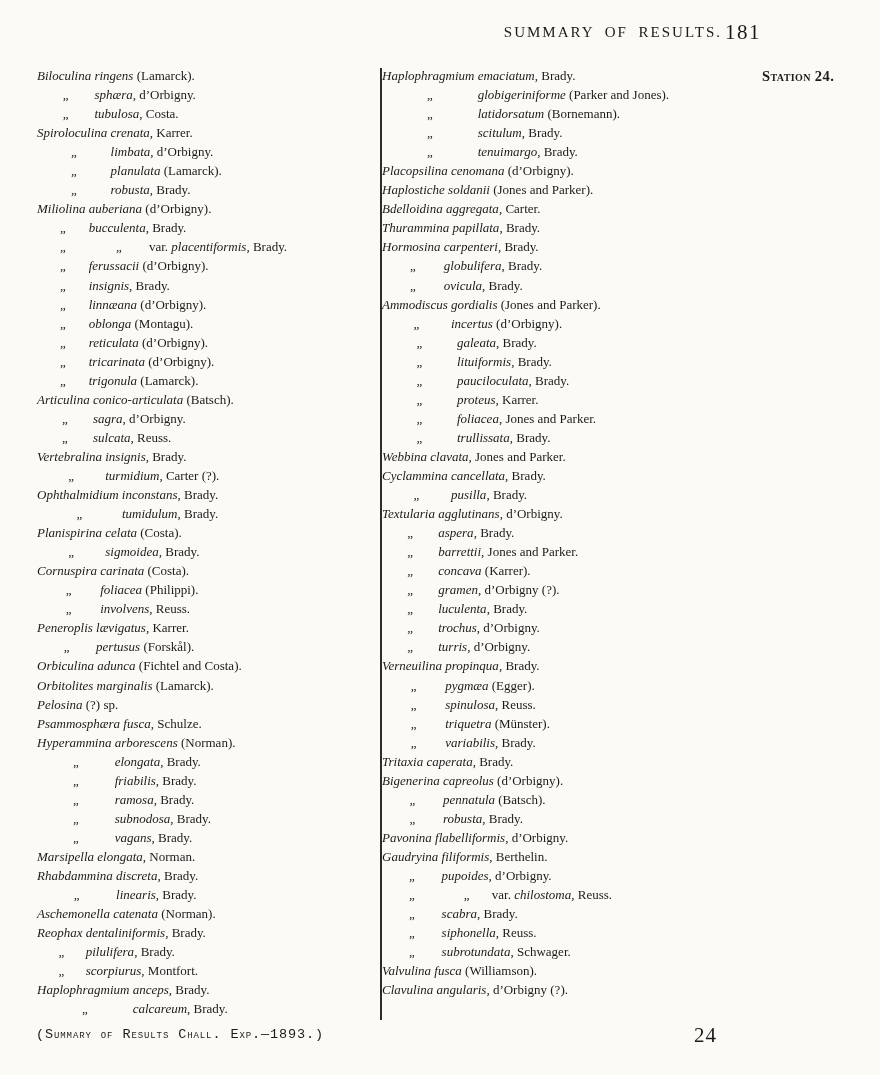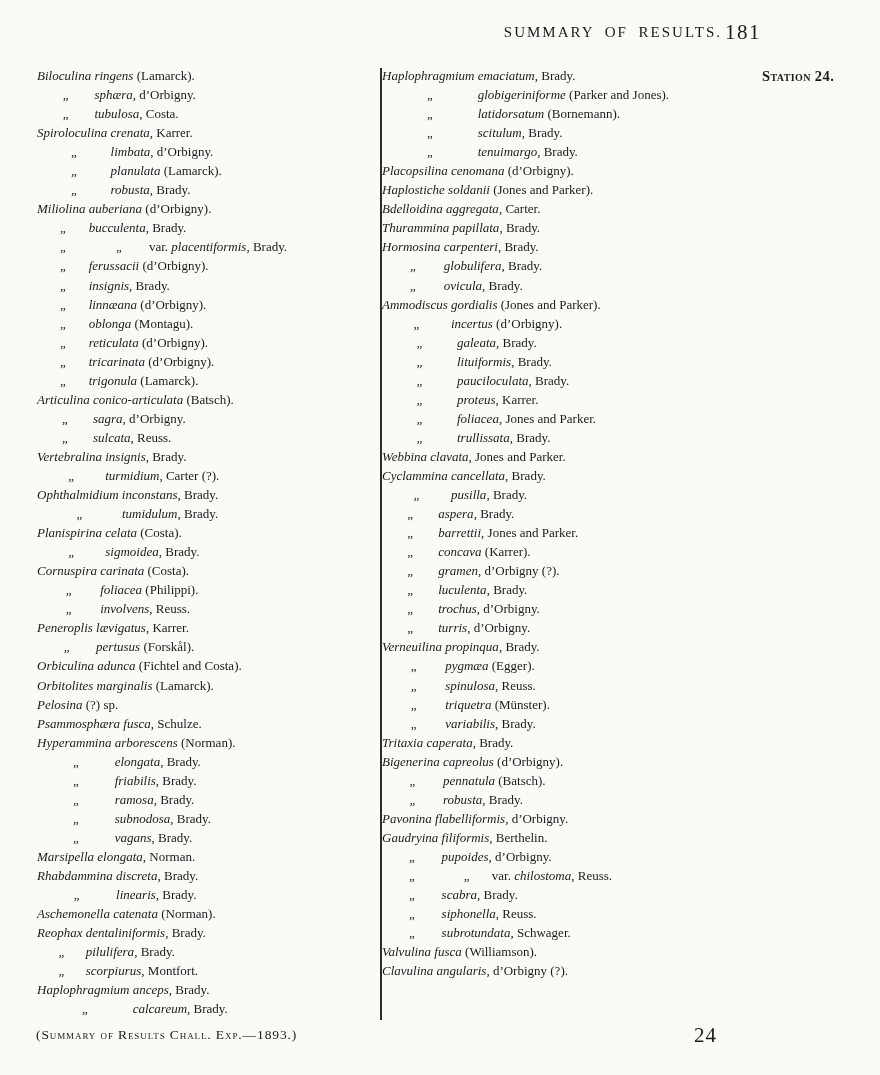--- a/index.html
+++ b/index.html
@@ -34,21 +34,21 @@
   .it{font-style:italic;}
   .ro{font-style:normal;}
   .g{position:relative;display:inline-block;}
   .g .gt{visibility:hidden;font-style:italic;}
   .g .dm{
     position:absolute;left:0;top:0;width:100%;text-align:center;
     font-style:normal;visibility:visible;
   }
   .footer-sig{
     position:absolute;left:36px;top:1027px;font-size:13.5px;
-    font-variant:small-caps;letter-spacing:0.9px;white-space:nowrap;
+    font-variant:small-caps;letter-spacing:0.9px;white-space:nowrap;font-family:Liberation Mono, monospace;
   }
   .footer-num{
     position:absolute;left:694px;top:1023px;font-size:21px;letter-spacing:1px;
   }
 </style>
 </head>
 <body>
 
 <div class="page" style="--paper: #fbfaf7; --ink: #1c1b18; --rule: #2e2c29;">
   <div class="running-head">SUMMARY OF RESULTS.</div>
@@ -124,20 +124,21 @@
       <div class="row"><span class="g"><span class="gt">Ammodiscus&nbsp;</span><span class="dm">„</span></span><span class="it">incertus</span><span class="ro"> (d’Orbigny).</span></div>
       <div class="row"><span class="g"><span class="gt">Trochammina&nbsp;</span><span class="dm">„</span></span><span class="it">galeata</span><span class="ro">, Brady.</span></div>
       <div class="row"><span class="g"><span class="gt">Trochammina&nbsp;</span><span class="dm">„</span></span><span class="it">lituiformis</span><span class="ro">, Brady.</span></div>
       <div class="row"><span class="g"><span class="gt">Trochammina&nbsp;</span><span class="dm">„</span></span><span class="it">pauciloculata</span><span class="ro">, Brady.</span></div>
       <div class="row"><span class="g"><span class="gt">Trochammina&nbsp;</span><span class="dm">„</span></span><span class="it">proteus</span><span class="ro">, Karrer.</span></div>
       <div class="row"><span class="g"><span class="gt">Trochammina&nbsp;</span><span class="dm">„</span></span><span class="it">foliacea</span><span class="ro">, Jones and Parker.</span></div>
       <div class="row"><span class="g"><span class="gt">Trochammina&nbsp;</span><span class="dm">„</span></span><span class="it">trullissata</span><span class="ro">, Brady.</span></div>
       <div class="row"><span class="it">Webbina clavata</span><span class="ro">, Jones and Parker.</span></div>
       <div class="row"><span class="it">Cyclammina cancellata</span><span class="ro">, Brady.</span></div>
       <div class="row"><span class="g"><span class="gt">Cyclammina&nbsp;</span><span class="dm">„</span></span><span class="it">pusilla</span><span class="ro">, Brady.</span></div>
+      <div class="row"><span class="it">Textularia agglutinans</span><span class="ro">, d’Orbigny.</span></div>
       <div class="row"><span class="g"><span class="gt">Textularia&nbsp;</span><span class="dm">„</span></span><span class="it">aspera</span><span class="ro">, Brady.</span></div>
       <div class="row"><span class="g"><span class="gt">Textularia&nbsp;</span><span class="dm">„</span></span><span class="it">barrettii</span><span class="ro">, Jones and Parker.</span></div>
       <div class="row"><span class="g"><span class="gt">Textularia&nbsp;</span><span class="dm">„</span></span><span class="it">concava</span><span class="ro"> (Karrer).</span></div>
       <div class="row"><span class="g"><span class="gt">Textularia&nbsp;</span><span class="dm">„</span></span><span class="it">gramen</span><span class="ro">, d’Orbigny (?).</span></div>
       <div class="row"><span class="g"><span class="gt">Textularia&nbsp;</span><span class="dm">„</span></span><span class="it">luculenta</span><span class="ro">, Brady.</span></div>
       <div class="row"><span class="g"><span class="gt">Textularia&nbsp;</span><span class="dm">„</span></span><span class="it">trochus</span><span class="ro">, d’Orbigny.</span></div>
       <div class="row"><span class="g"><span class="gt">Textularia&nbsp;</span><span class="dm">„</span></span><span class="it">turris</span><span class="ro">, d’Orbigny.</span></div>
       <div class="row"><span class="it">Verneuilina propinqua</span><span class="ro">, Brady.</span></div>
       <div class="row"><span class="g"><span class="gt">Verneuilina&nbsp;</span><span class="dm">„</span></span><span class="it">pygmæa</span><span class="ro"> (Egger).</span></div>
       <div class="row"><span class="g"><span class="gt">Verneuilina&nbsp;</span><span class="dm">„</span></span><span class="it">spinulosa</span><span class="ro">, Reuss.</span></div>

